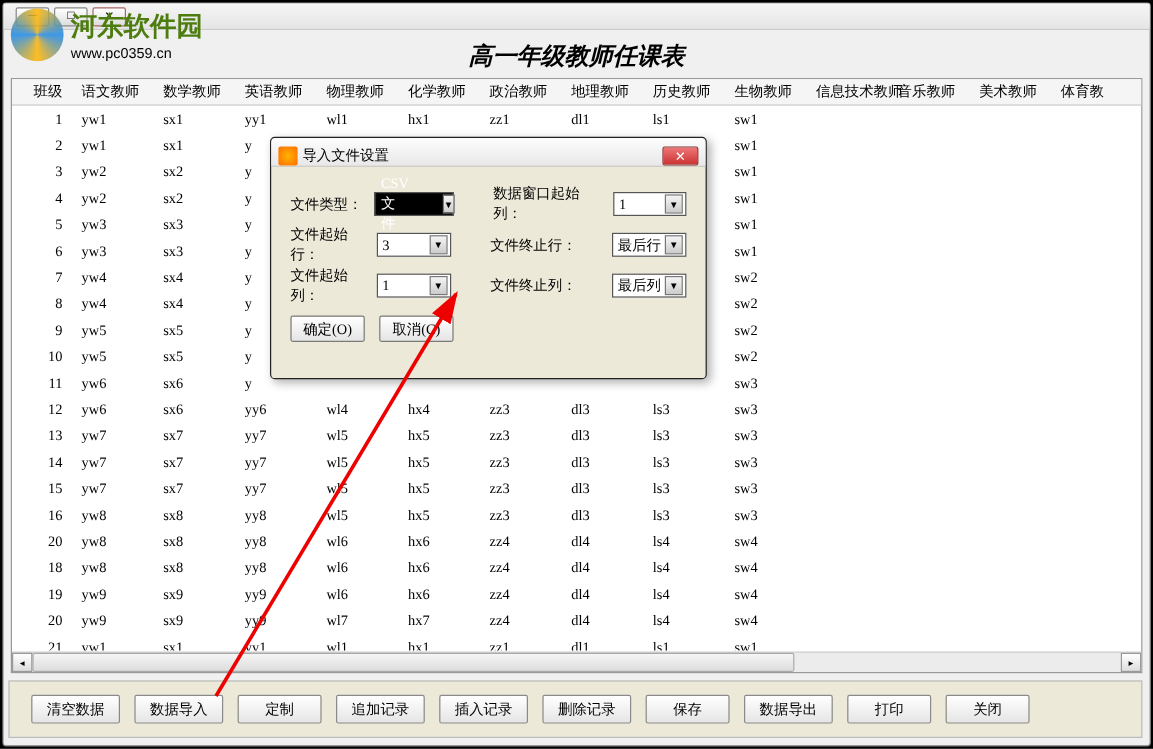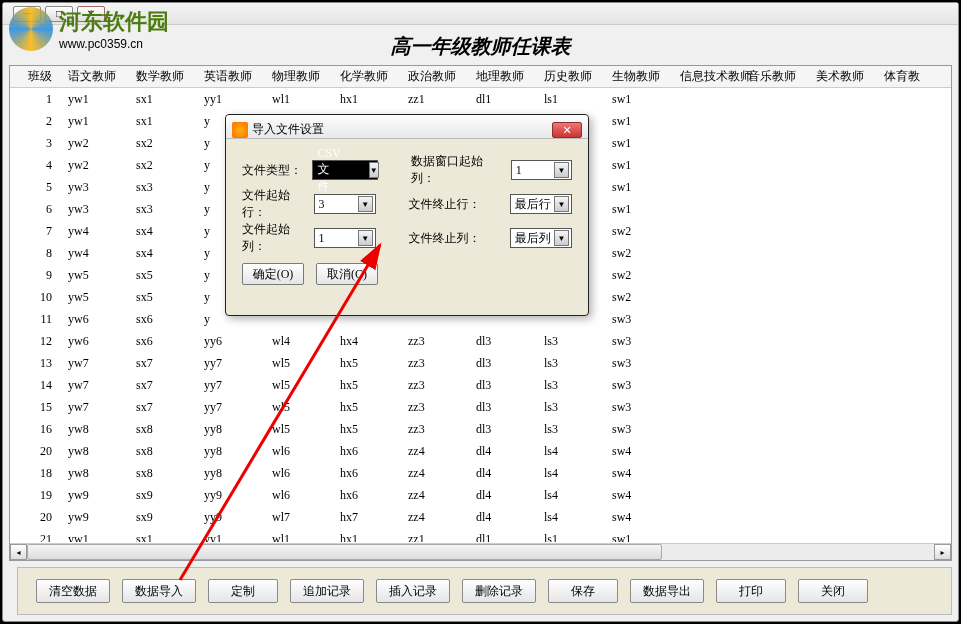--- a/index.html
+++ b/index.html
@@ -59,21 +59,21 @@
 .tr { display: flex; height: 22px; font-family: "Courier New", monospace; }
 .scrollbar-h {
   position: absolute; left: 0; right: 0; bottom: 0; height: 17px;
   background: #ececec; border-top: 1px solid #ccc; display: flex;
 }
 .sb-btn { width: 17px; height: 16px; background: linear-gradient(#fff,#ddd); border: 1px solid #999; display:flex;align-items:center;justify-content:center;font-size:8px; }
 .sb-track { flex: 1; position: relative; }
 .sb-thumb { position: absolute; left: 0; top: 0; bottom: 0; width: 70%; background: linear-gradient(#f5f5f5,#ddd); border: 1px solid #aaa; border-radius: 2px; }
 
 .toolbar {
-  position: absolute; left: 14px; right: 6px; bottom: 6px; height: 48px;
+  position: absolute; left: 4px; right: 6px; bottom: 6px; height: 48px;
   background: #ece9d8; border: 1px solid #bbb;
   display: flex; align-items: center; gap: 12px; padding: 0 18px;
 }
 .btn {
   height: 24px; min-width: 70px; padding: 0 12px; font-size: 12px;
   background: linear-gradient(#fff,#e5e5e5); border: 1px solid #8a8a8a;
   border-radius: 2px; display: flex; align-items: center; justify-content: center;
   cursor: pointer;
 }
 

